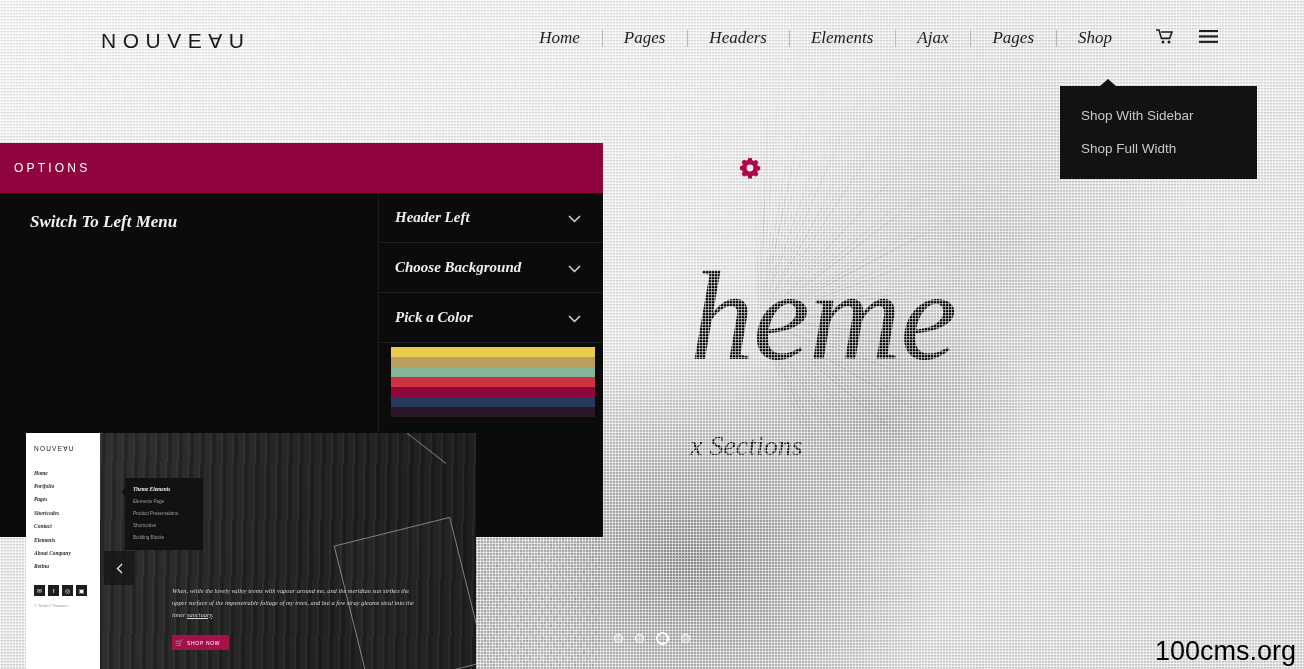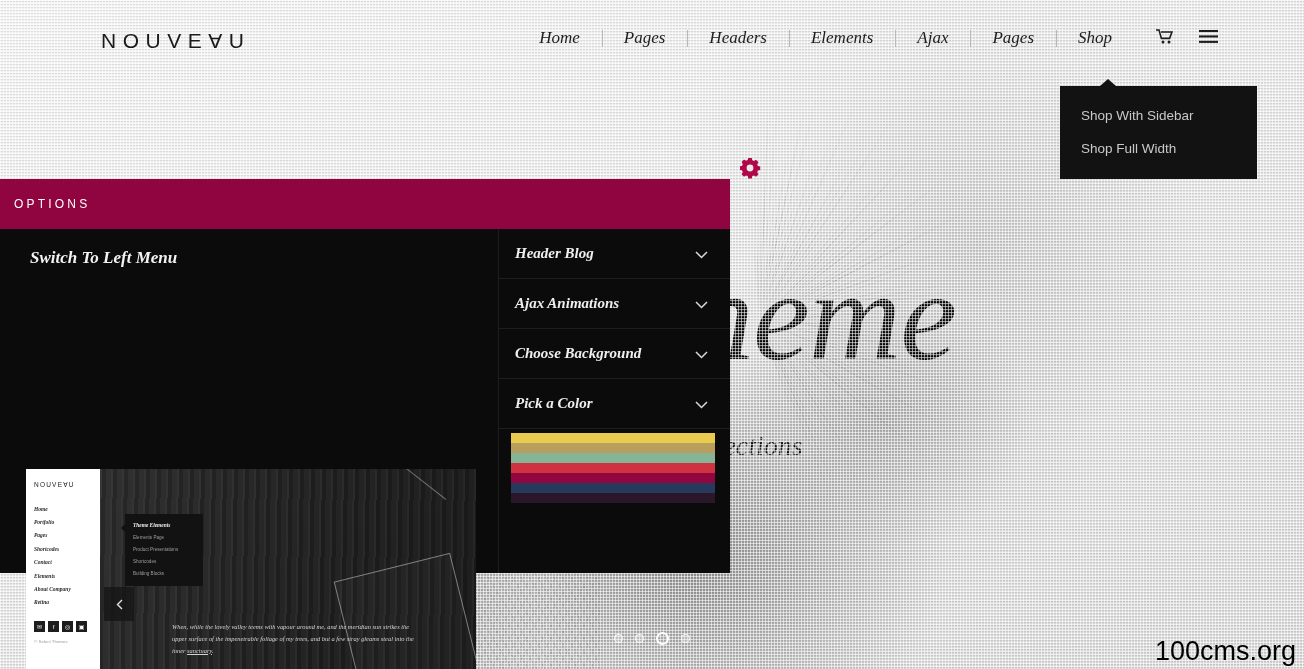--- a/index.html
+++ b/index.html
@@ -130,23 +130,22 @@
     font-size: 13.5px;
     color: #c9c9c9;
     padding: 9px 0 9px 21px;
     cursor: pointer;
     white-space: nowrap;
   }
 
   
   .options-panel {
     position: absolute; left: 0; top: 143px;
-    width: 730px; height: 394px;
+    width: 603px; height: 394px;
     z-index: 35;
-    margin-top: 36px;
   }
   .options-bar {
     width: 100%; height: 50px;
     background: #90053f;
     display: flex; align-items: center;
   }
   .options-bar-label {
     font-family: "Liberation Sans", sans-serif;
     font-size: 12px;
     letter-spacing: 3.2px;
@@ -510,27 +509,21 @@
           <div class="pv-btn">
             <div class="pv-btn-ico">🛒</div>
             <div class="pv-btn-txt">SHOP NOW</div>
           </div>
         </div>
       </div>
 
       <div class="options-right">
         <div id="rows-slot">
             <div class="opt-row">
-              <span class="opt-row-label">Header Blog</span>
-              <span class="chev"><svg width="13" height="8" viewBox="0 0 13 8">
-                  <path d="M1 1 L6.5 6.5 L12 1" fill="none" stroke="#d8d8d8" stroke-width="1.5"></path>
-                </svg></span>
-            </div>
-            <div class="opt-row">
-              <span class="opt-row-label">Ajax Animations</span>
+              <span class="opt-row-label">Header Left</span>
               <span class="chev"><svg width="13" height="8" viewBox="0 0 13 8">
                   <path d="M1 1 L6.5 6.5 L12 1" fill="none" stroke="#d8d8d8" stroke-width="1.5"></path>
                 </svg></span>
             </div>
             <div class="opt-row">
               <span class="opt-row-label">Choose Background</span>
               <span class="chev"><svg width="13" height="8" viewBox="0 0 13 8">
                   <path d="M1 1 L6.5 6.5 L12 1" fill="none" stroke="#d8d8d8" stroke-width="1.5"></path>
                 </svg></span>
             </div>

